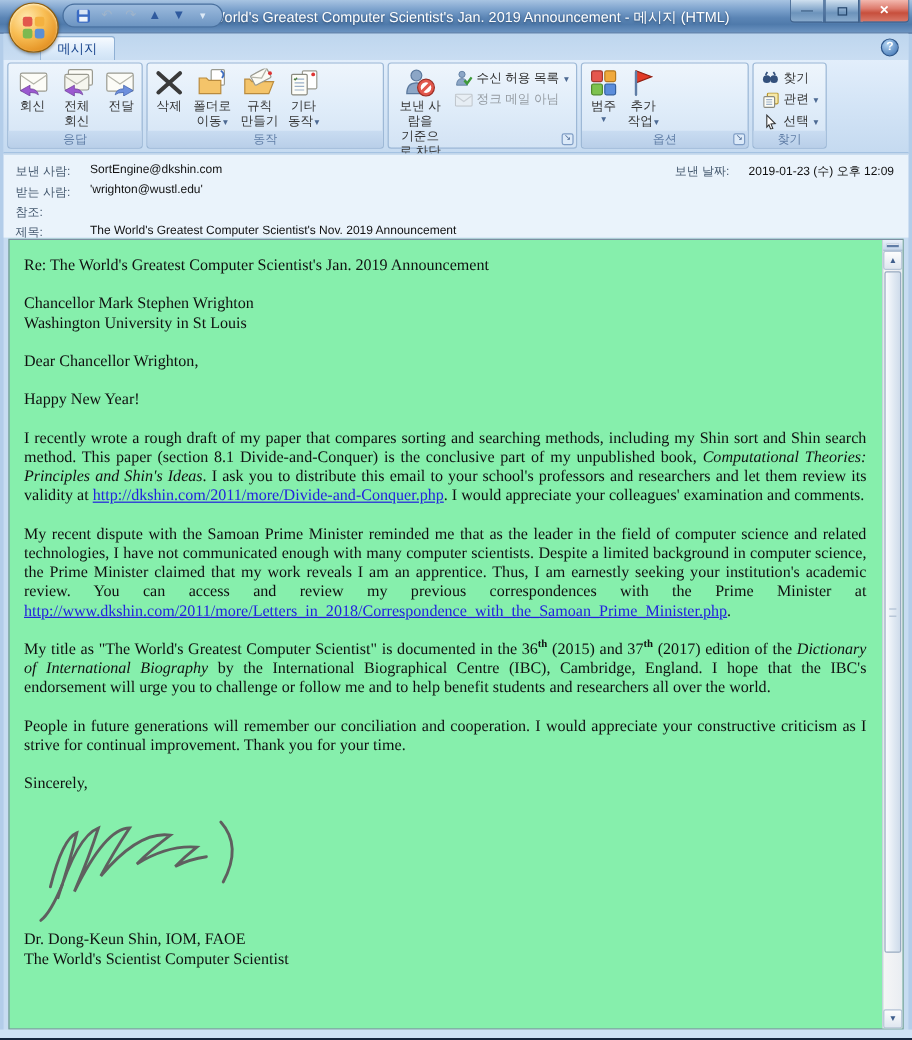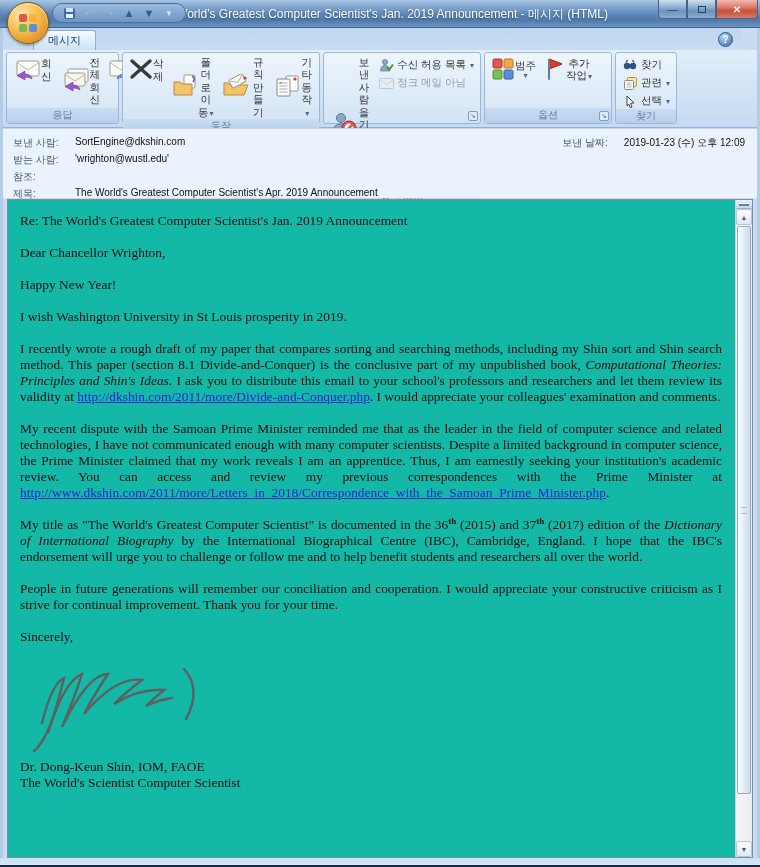--- a/index.html
+++ b/index.html
@@ -37,42 +37,42 @@
   .win-controls { position:absolute; right:2px; top:0; display:flex; z-index:30; }
   .wbtn { width:29px; height:19px; display:flex; align-items:center; justify-content:center;
     border:1px solid #41638c; border-top:none; color:#fff; font-size:10px;
     background:linear-gradient(180deg,#cfe0ef 0%,#8fafd0 40%,#6c93bb 60%,#89abcd 100%); color:#23456b; }
   .wbtn.min { border-radius:0 0 0 4px; }
   .wbtn.close { border-radius:0 0 4px 0; width:42px;
     background:linear-gradient(180deg,#f3b8ae 0%,#dd7b6d 40%,#c74f3c 60%,#d8796a 100%); color:#fff; font-weight:bold; }
   .restore-glyph { width:8px; height:7px; border:1px solid #23456b; background:transparent; position:relative; }
 
   
-  .tabrow { position:absolute; left:0; right:16px; top:28px; height:22px;
+  .tabrow { position:absolute; left:0; right:0; top:28px; height:22px;
     background:linear-gradient(180deg,#bed6ee,#c9ddf2); }
   .tab { position:absolute; left:30px; top:2px; height:20px; padding:0 14px;
     background:linear-gradient(180deg,#f7fbff,#dcebfa 60%,#cfe2f5);
     border:1px solid #8fb0d4; border-bottom:none; border-radius:3px 3px 0 0;
     font-size:11px; color:#15428b; display:flex; align-items:center; }
   .help-btn { position:absolute; right:8px; top:4px; width:15px; height:15px; border-radius:50%;
     background:radial-gradient(circle at 35% 30%,#b5d6f2,#5c8cc4 70%,#3f6ea6);
     border:1px solid #2d568a; color:#fff; font-size:10px; font-weight:bold;
     display:flex; align-items:center; justify-content:center; }
 
   
   .ribbon { position:absolute; left:0; right:0; top:50px; height:78px;
     background:linear-gradient(180deg,#e2eefb 0%,#d3e4f6 50%,#c5daf0 100%);
     border-bottom:1px solid #8fb2d8; display:flex; gap:3px; padding:2px 2px 1px 3px; }
   .rgroup { position:relative; height:72px; border:1px solid #9db8d6; border-radius:3px;
     background:linear-gradient(180deg,#eef5fc 0%,#dfecf9 55%,#d3e3f4 100%);
     display:flex; flex-direction:column; }
   .rbtns { flex:1; display:flex; align-items:flex-start; padding:2px 3px 0 3px; gap:2px; }
   .rgl { height:15px; text-align:center; font-size:10px; color:#5f7da6;
     background:linear-gradient(180deg,#c9dcf1,#b9cfe9); border-radius:0 0 2px 2px; position:relative; }
-  .rbtn { display:flex; align-items:center; justify-content:flex-start;
+  .rbtn { display:flex; flex-direction:column; align-items:center; justify-content:flex-start;
     border-radius:3px; padding:1px 3px; cursor:default; }
   .rbtn .ric { height:26px; display:flex; align-items:center; justify-content:center; margin-bottom:1px; }
   .rlabel { font-size:10.5px; color:#333; text-align:center; line-height:1.18; white-space:pre-line; }
   .dd { font-size:8px; color:#4d6a93; margin-left:1px; }
   .dd-below { display:block; text-align:center; margin:0; }
   .smallcol { display:flex; flex-direction:column; gap:2px; padding-top:2px; }
   .sbtn { display:flex; align-items:center; gap:3px; font-size:10.5px; color:#333;
     padding:1px 3px; border-radius:2px; white-space:nowrap; }
   .sbtn .ric16 { width:16px; height:14px; display:flex; align-items:center; justify-content:center; }
   .disabled { opacity:.45; filter:grayscale(1); }
@@ -84,21 +84,21 @@
   .msgheader { position:absolute; left:0; right:0; top:128px; height:70px;
     background:#eaf3fb; border-top:1px solid #c2d7ec; font-size:10px; }
   .hrow { position:absolute; left:10px; display:flex; }
   .hlabel { width:62px; color:#44586e; }
   .hvalue { color:#111; }
   .sentrow { position:absolute; right:12px; top:7px; display:flex; }
   .sentrow .hlabel { width:auto; margin-right:16px; }
 
   
   .bodybox { position:absolute; left:4px; right:4px; top:199px; bottom:9px;
-    background:#14b8a6; border:1px solid #7d8ea1; }
+    background:#86efac; border:1px solid #7d8ea1; }
   .bodycontent { position:absolute; left:0; right:18px; top:0; bottom:0; overflow:hidden;
     padding:13px 12px 0 12px; font-family:"Liberation Serif", serif; font-size:13.4px;
     line-height:16px; color:#101010; }
   .para { margin-bottom:16px; white-space:pre-line; }
   .para.justify { text-align:justify; white-space:normal; }
   .para a { color:#2222dd; text-decoration:underline; }
   .para em { font-style:italic; }
   .para sup { font-size:9px; line-height:0;font-weight:bold; }
   .sigblock { margin:2px 0 6px 8px; }
 
@@ -308,21 +308,21 @@
                 </svg>
             </span>
             <span>정크 메일 아님</span>
           </div>
         </div>
       </div>
       <div class="rgl">정크 메일</div>
       <span class="dlauncher">↘</span>
     </div>
 
-    <div class="rgroup" style="width:128px">
+    <div class="rgroup" style="width:140px">
       <div class="rbtns">
         <div class="rbtn">
           <span class="ric">
             <svg width="24" height="24" viewBox="0 0 24 24">
                 <rect x="2" y="2" width="9" height="9" rx="1.5" fill="#e5574e" stroke="#a33730"></rect>
                 <rect x="13" y="2" width="9" height="9" rx="1.5" fill="#f0a93c" stroke="#b5791f"></rect>
                 <rect x="2" y="13" width="9" height="9" rx="1.5" fill="#7dc24f" stroke="#4e8a2b"></rect>
                 <rect x="13" y="13" width="9" height="9" rx="1.5" fill="#5b8ddb" stroke="#33609f"></rect>
               </svg>
           </span>
@@ -391,34 +391,35 @@
     <div class="hrow" style="top:24px">
       <span class="hlabel">받는 사람:</span>
       <span class="hvalue">'wrighton@wustl.edu'</span>
     </div>
     <div class="hrow" style="top:41px">
       <span class="hlabel">참조:</span>
       <span class="hvalue"></span>
     </div>
     <div class="hrow" style="top:58px">
       <span class="hlabel">제목:</span>
-      <span class="hvalue">The World's Greatest Computer Scientist's Apr. 2019 Announcement</span>
+      <span class="hvalue">The World's Greatest Computer Scientist's Nov. 2019 Announcement</span>
     </div>
     <div class="sentrow">
       <span class="hlabel">보낸 날짜:</span>
       <span class="hvalue">2019-01-23 (수) 오후 12:09</span>
     </div>
   </div>
 
   <div class="bodybox">
     <div class="bodycontent">
         <div class="para"><span>Re: The World's Greatest Computer Scientist's Jan. 2019 Announcement</span></div>
+        <div class="para"><span>Chancellor Mark Stephen Wrighton
+Washington University in St Louis</span></div>
         <div class="para"><span>Dear Chancellor Wrighton,</span></div>
         <div class="para"><span>Happy New Year!</span></div>
-        <div class="para"><span>I wish Washington University in St Louis prosperity in 2019.</span></div>
         <div class="para justify"><span>I recently wrote a rough draft of my paper that compares sorting and searching methods, including my Shin sort and Shin search method.  This paper (section 8.1 Divide-and-Conquer) is the conclusive part of my unpublished book, </span><em>Computational Theories: Principles and Shin's Ideas</em><span>. I ask you to distribute this email to your school's professors and researchers and let them review its validity at </span><a href="#">http://dkshin.com/2011/more/Divide-and-Conquer.php</a><span>. I would appreciate your colleagues' examination and comments.</span></div>
         <div class="para justify"><span>My recent dispute with the Samoan Prime Minister reminded me that as the leader in the field of computer science and related technologies, I have not communicated enough with many computer scientists. Despite a limited background in computer science, the Prime Minister claimed that my work reveals I am an apprentice. Thus, I am earnestly seeking your institution's academic review. You can access and review my previous correspondences with the Prime Minister at </span><a href="#">http://www.dkshin.com/2011/more/Letters_in_2018/Correspondence_with_the_Samoan_Prime_Minister.php</a><span>.</span></div>
         <div class="para justify"><span>My title as "The World's Greatest Computer Scientist" is documented in the 36</span><sup>th</sup><span> (2015) and 37</span><sup>th</sup><span> (2017) edition of the </span><em>Dictionary of International Biography</em><span> by the International Biographical Centre (IBC), Cambridge, England. I hope that the IBC's endorsement will urge you to challenge or follow me and to help benefit students and researchers all over the world.</span></div>
         <div class="para justify"><span>People in future generations will remember our conciliation and cooperation. I would appreciate your constructive criticism as I strive for continual improvement. Thank you for your time.</span></div>
         <div class="para"><span>Sincerely,</span></div>
   <div class="sigblock">
     <svg width="195" height="92" viewBox="0 0 195 92">
       <g fill="none" stroke="#5f5f5f" stroke-width="2.4" stroke-linecap="round">
         <path d="M14 62 Q24 22 36 17 Q30 42 20 72 Q36 20 54 13 Q46 38 34 66 Q60 13 80 13 Q66 34 56 53 Q88 15 114 19 Q98 31 86 43 Q112 27 136 29 Q126 37 118 45 Q130 39 144 37"></path>
         <path d="M24 60 Q14 84 6 90"></path>

